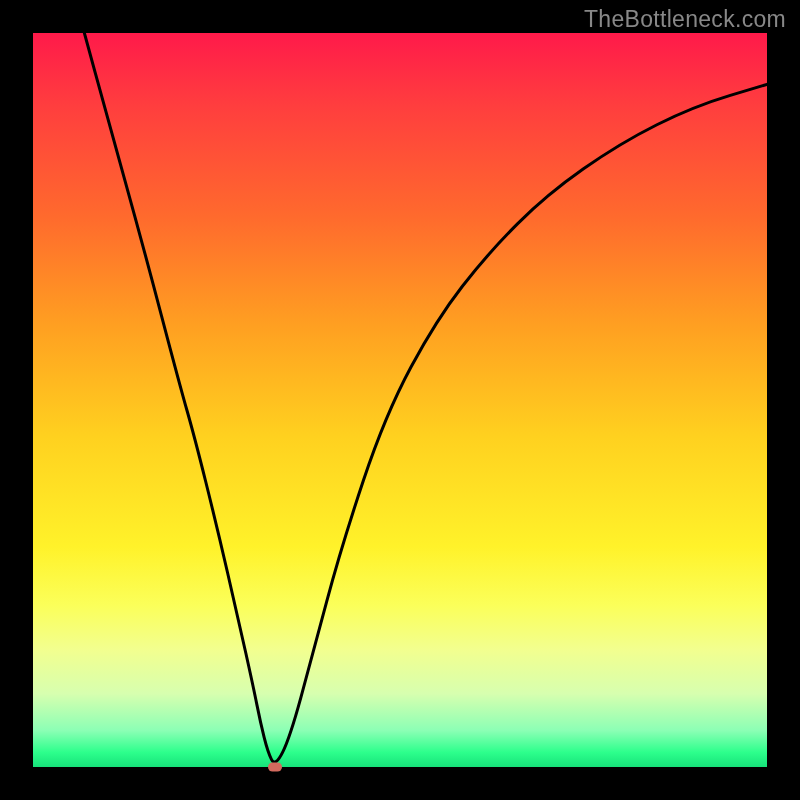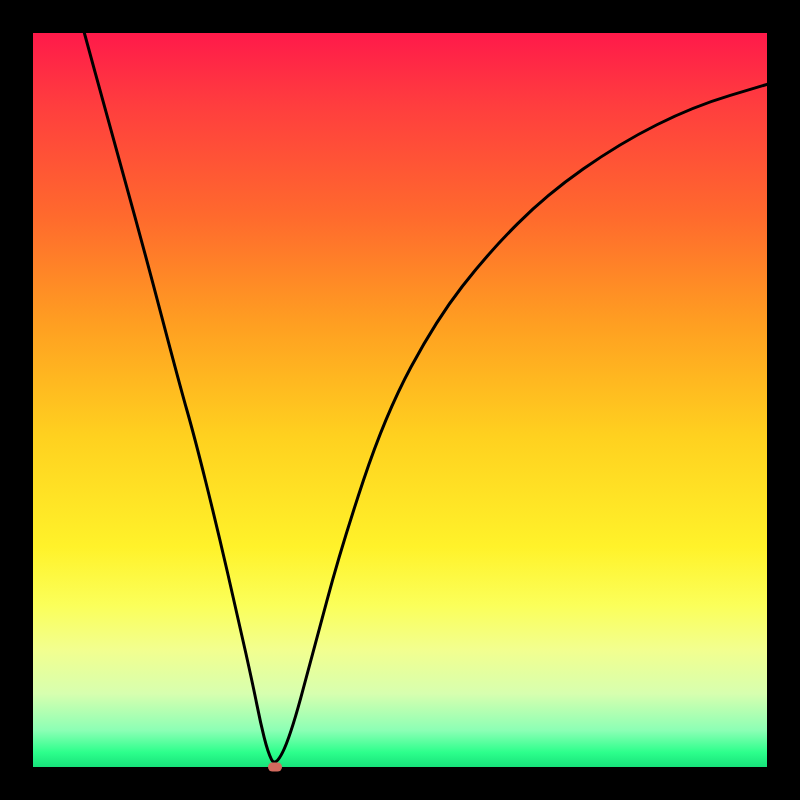--- a/index.html
+++ b/index.html
@@ -72,13 +72,14 @@
 <div class="outer">
   <div class="plot-area">
 
     <svg class="curve" viewBox="0 0 734 734" preserveAspectRatio="none">
       <path id="curve-path" d="M 51.38,0 Q 51.38,0 62.39,40.370000000000005 Q 73.4,80.74000000000001 91.75,146.8 Q 110.1,212.86 128.45,282.59000000000003 Q 146.8,352.32 154.14,378.01 Q 161.48,403.7 172.49,447.74 Q 183.5,491.78 194.51,539.49 Q 205.52,587.2 212.86,620.23 Q 220.2,653.26 223.87,671.61 Q 227.54,689.96 231.20999999999998,704.6400000000001 Q 234.88,719.32 238.55,726.6600000000001 Q 242.22,734 249.56,719.3199999999999 Q 256.9,704.64 267.90999999999997,664.27 Q 278.92,623.9 293.6,568.8499999999999 Q 308.28,513.8 330.29999999999995,447.74 Q 352.32,381.68 378.01,333.97 Q 403.70000000000005,286.26 429.39,253.23000000000002 Q 455.08,220.20000000000005 484.43999999999994,190.84000000000003 Q 513.8,161.48000000000002 550.5,135.79000000000002 Q 587.2,110.10000000000002 623.9000000000001,91.75 Q 660.6,73.39999999999998 697.3,62.389999999999986 T 734,51.379999999999995" fill="none" stroke="#000" stroke-width="3" stroke-linejoin="round" stroke-linecap="round"></path>
     </svg>
 
     <div class="marker" id="min-marker" style="left: 242.22px; top: 734px;"></div>
 
   </div>
+  <div class="watermark">TheBottleneck.com</div>
 </div>
 
 </body></html>

